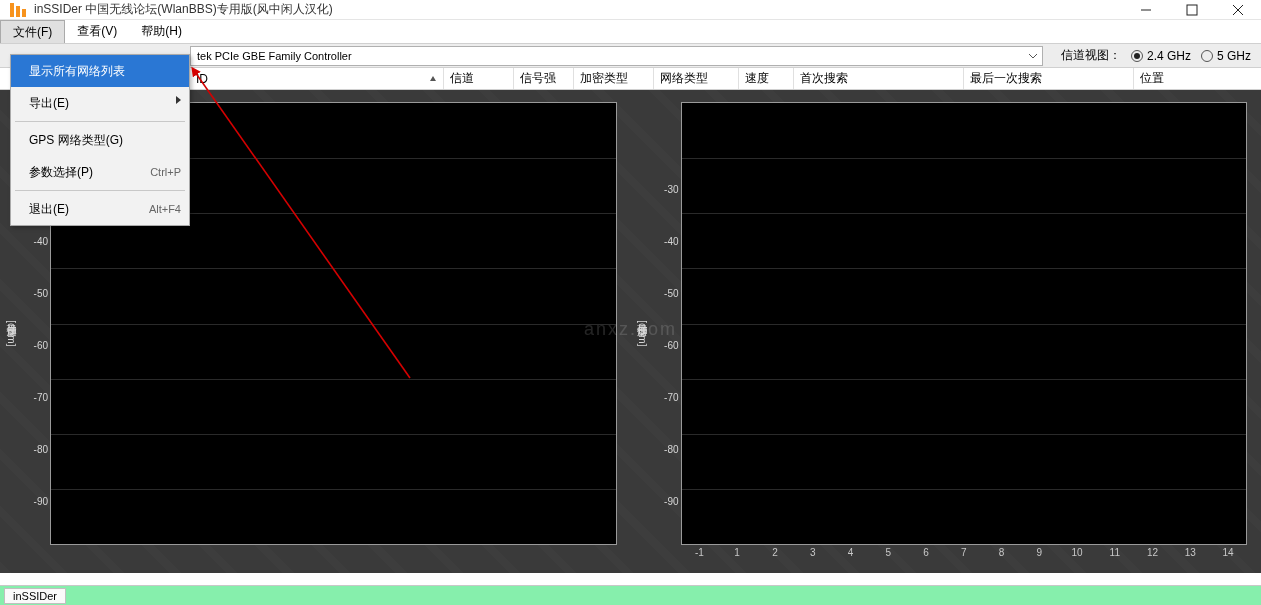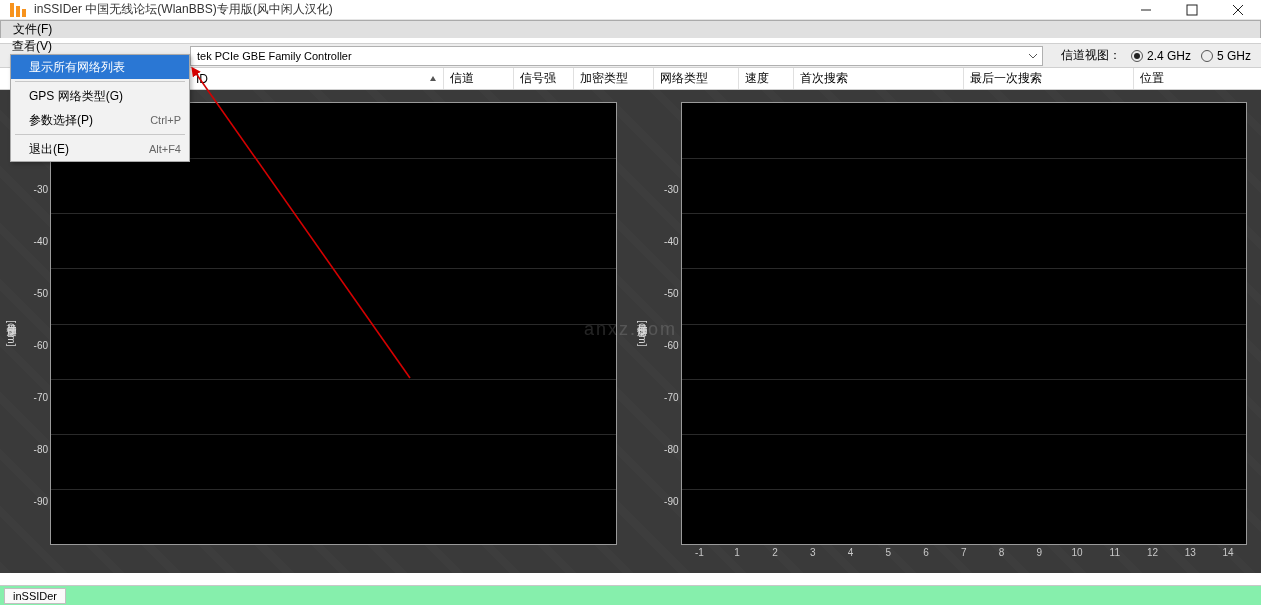--- a/index.html
+++ b/index.html
@@ -8,27 +8,27 @@
 
 .titlebar { height:20px; background:#fff; display:flex; align-items:center; border-bottom:1px solid #e5e5e5; }
 .titlebar .ticon { width:20px; height:20px; margin:0 6px 0 8px; }
 .titlebar .ticon svg { width:100%; height:100%; }
 .titlebar .title { font-size:12px; color:#333; flex:0 0 auto; }
 .titlebar .spacer { flex:1; }
 .winbtn { width:46px; height:30px; display:flex; align-items:center; justify-content:center; }
 .winbtn svg { stroke:#222; stroke-width:1; fill:none; }
 
 
-.menubar { height:24px; display:flex; align-items:stretch; border-bottom:1px solid #d0d0d0; font-size:12px; background:#fff;flex-direction:column; }
+.menubar { height:24px; display:flex; align-items:stretch; border-bottom:1px solid #d0d0d0; font-size:12px; background:#fff; }
 .menubar .mitem { padding:0 12px; display:flex; align-items:center; cursor:default; }
 .menubar .mitem.open { background:#e0e0e0; border:1px solid #aaa; border-bottom:none; }
 
 
 .dropdown { position:absolute; left:10px; top:54px; width:180px; background:#f2f2f2; border:1px solid #aaa; box-shadow:2px 2px 4px rgba(0,0,0,.25); z-index:100; font-size:12px; }
-.dropdown .ditem { height:24px; display:flex; align-items:center; padding:0 8px 0 18px; position:relative; }
+.dropdown .ditem { height:32px; display:flex; align-items:center; padding:0 8px 0 18px; position:relative; }
 .dropdown .ditem.hl { background:#2a77d4; color:#fff; }
 .dropdown .sep { height:1px; background:#c8c8c8; margin:2px 4px; }
 .dropdown .label { flex:1; }
 .dropdown .accel { color:#666; font-size:11px; }
 .dropdown .arrow { position:absolute; right:6px; top:7px; }
 
 
 .toolrow { height:24px; display:flex; align-items:center; background:#ededed; border-bottom:1px solid #d0d0d0; font-size:12px; }
 .adapter { flex:1; height:20px; margin:0 8px 0 190px; background:#fff; border:1px solid #b0b0b0; display:flex; align-items:center; padding:0 18px 0 6px; position:relative; font-family:"Courier New",monospace; font-size:11px;}
 .adapter .chev { position:absolute; right:4px; top:4px; }
@@ -139,20 +139,26 @@
   <div class="col" style="width:85px">网络类型</div>
   <div class="col" style="width:55px">速度</div>
   <div class="col" style="width:170px">首次搜索</div>
   <div class="col" style="width:170px">最后一次搜索</div>
   <div class="col" style="flex:1;border-right:none">位置</div>
 </div>
 
 <div class="dropdown">
   <div class="ditem hl">
     <span class="label">显示所有网络列表</span>
+  </div>
+  <div class="ditem">
+    <span class="label">导出(E)</span>
+    <span class="arrow"><svg width="8" height="10">
+          <path d="M1 1 L6 5 L1 9 Z" fill="#333"></path>
+        </svg></span>
   </div>
   <div class="sep"></div>
   <div class="ditem">
     <span class="label">GPS 网络类型(G)</span>
   </div>
   <div class="ditem">
     <span class="label">参数选择(P)</span>
     <span class="accel">Ctrl+P</span>
   </div>
   <div class="sep"></div>

